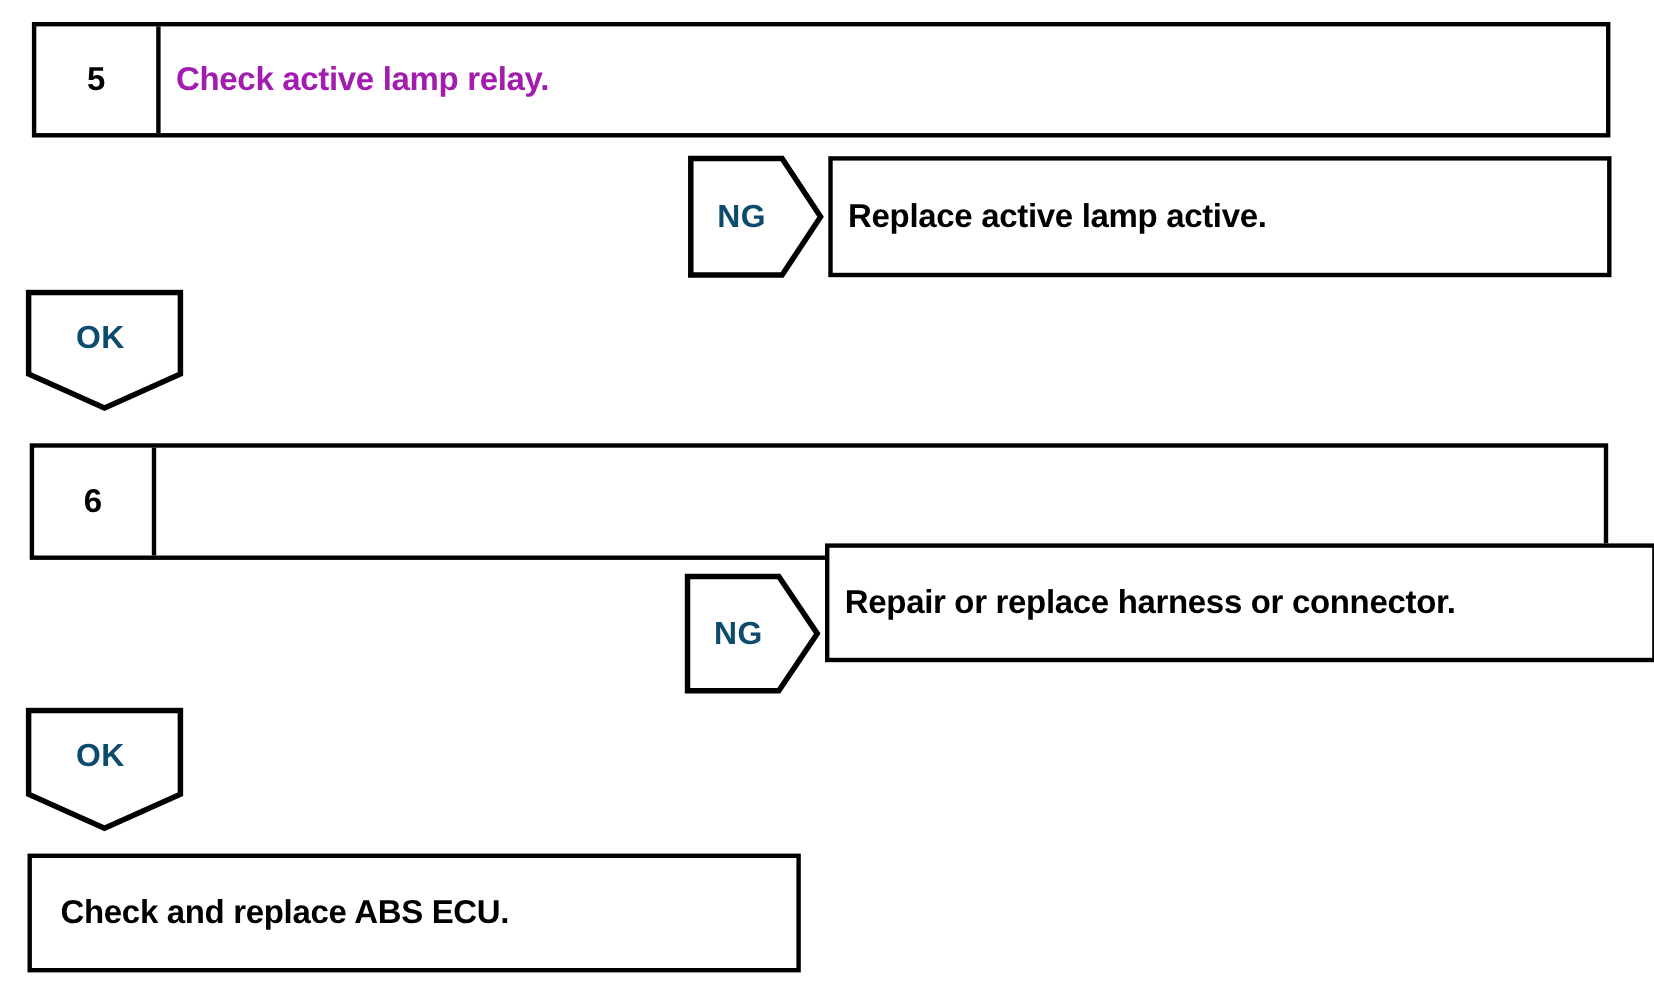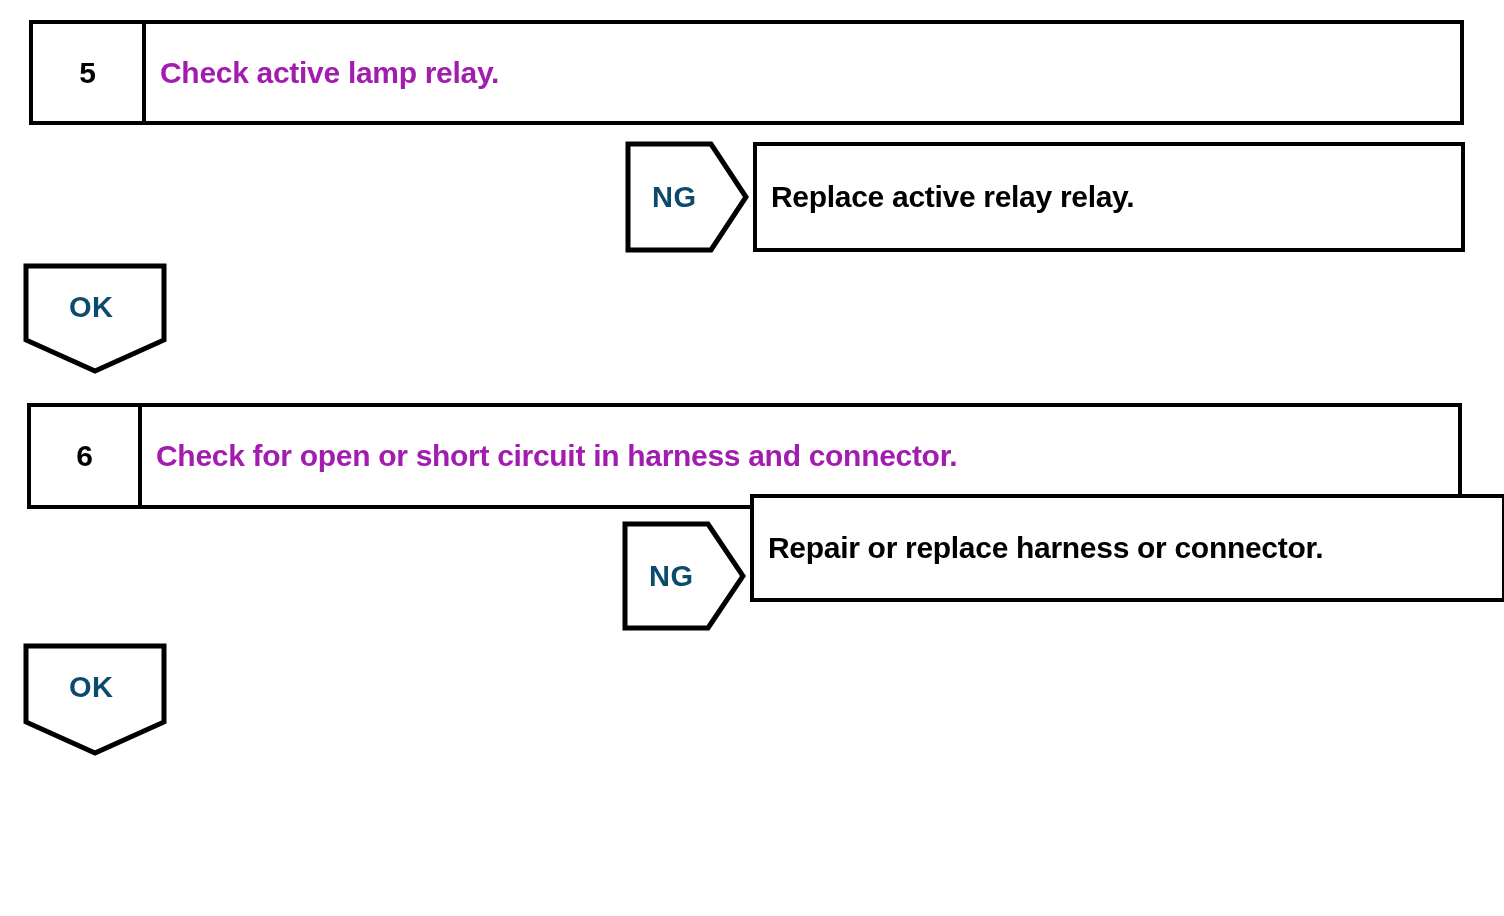--- a/index.html
+++ b/index.html
@@ -84,44 +84,44 @@
     <div class="step-text">Check active lamp relay.</div>
   </div>
 
   <div class="shape-wrap" style="left:625px; top:141px; width:124px; height:112px;">
     <svg width="124" height="112" viewBox="0 0 124 112" xmlns="http://www.w3.org/2000/svg">
       <polygon points="3,3 86,3 121,56 86,109 3,109" fill="#ffffff" stroke="#000000" stroke-width="5" stroke-linejoin="miter"></polygon>
     </svg>
     <span class="arrow-label" style="left:27px; top:40px;">NG</span>
   </div>
 
-  <div class="abs action-box" style="left:753px; top:142px; width:712px; height:110px;">Replace active relay relay.</div>
+  <div class="abs action-box" style="left:753px; top:142px; width:712px; height:110px;">Replace active lamp active.</div>
 
   <div class="shape-wrap" style="left:23px; top:263px; width:146px; height:112px;">
     <svg width="146" height="112" viewBox="0 0 146 112" xmlns="http://www.w3.org/2000/svg">
       <polygon points="3,3 141,3 141,77 72,108 3,77" fill="#ffffff" stroke="#000000" stroke-width="5" stroke-linejoin="miter"></polygon>
     </svg>
     <span class="arrow-label" style="left:46px; top:28px;">OK</span>
   </div>
 
   <div class="abs step-box" style="left:27px; top:403px; width:1435px; height:106px;">
     <div class="step-num" style="width:107px;">6</div>
-    <div class="step-text">Check for open or short circuit in harness and connector.</div>
   </div>
 
   <div class="shape-wrap" style="left:622px; top:521px; width:124px; height:110px;">
     <svg width="124" height="110" viewBox="0 0 124 110" xmlns="http://www.w3.org/2000/svg">
       <polygon points="3,3 86,3 121,55 86,107 3,107" fill="#ffffff" stroke="#000000" stroke-width="5" stroke-linejoin="miter"></polygon>
     </svg>
     <span class="arrow-label" style="left:27px; top:39px;">NG</span>
   </div>
 
   <div class="abs action-box" style="left:750px; top:494px; width:756px; height:108px;">Repair or replace harness or connector.</div>
 
   <div class="shape-wrap" style="left:23px; top:643px; width:146px; height:114px;">
     <svg width="146" height="114" viewBox="0 0 146 114" xmlns="http://www.w3.org/2000/svg">
       <polygon points="3,3 141,3 141,79 72,110 3,79" fill="#ffffff" stroke="#000000" stroke-width="5" stroke-linejoin="miter"></polygon>
     </svg>
     <span class="arrow-label" style="left:46px; top:28px;">OK</span>
   </div>
 
+  <div class="abs action-box" style="left:25px; top:776px; width:703px; height:108px; padding-left:26px;">Check and replace ABS ECU.</div>
 
 </div>
 
 </body></html>

